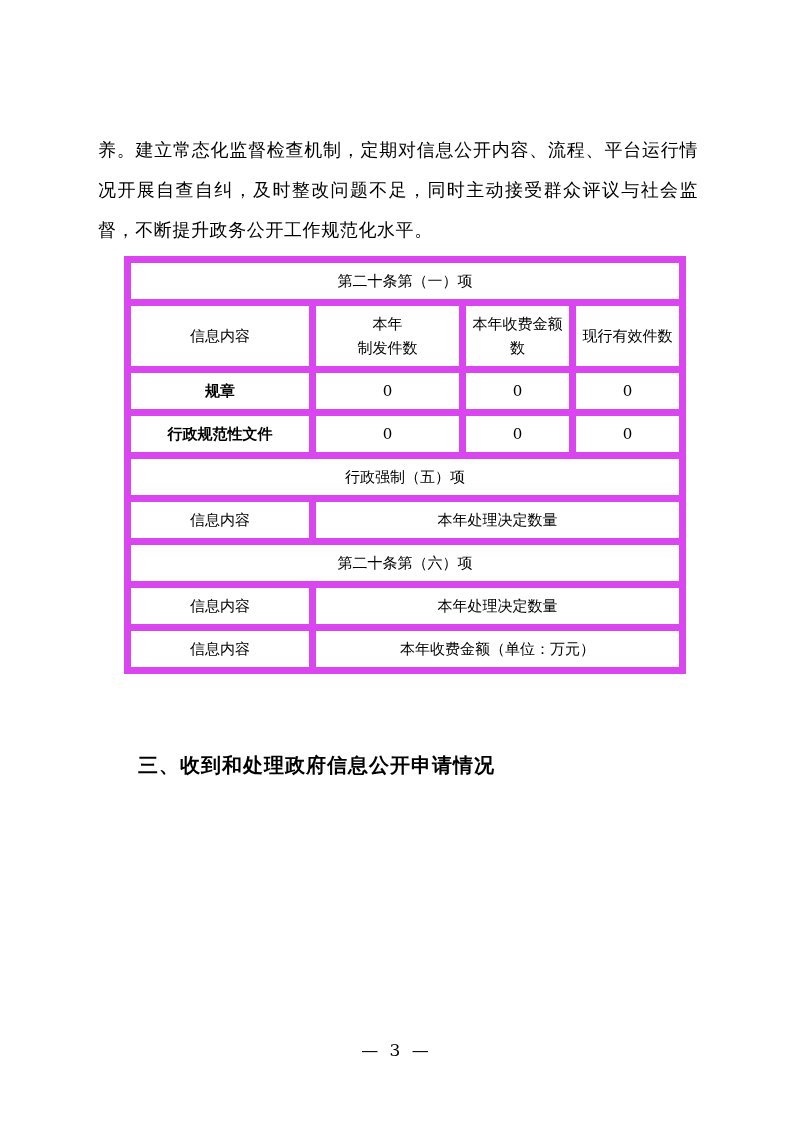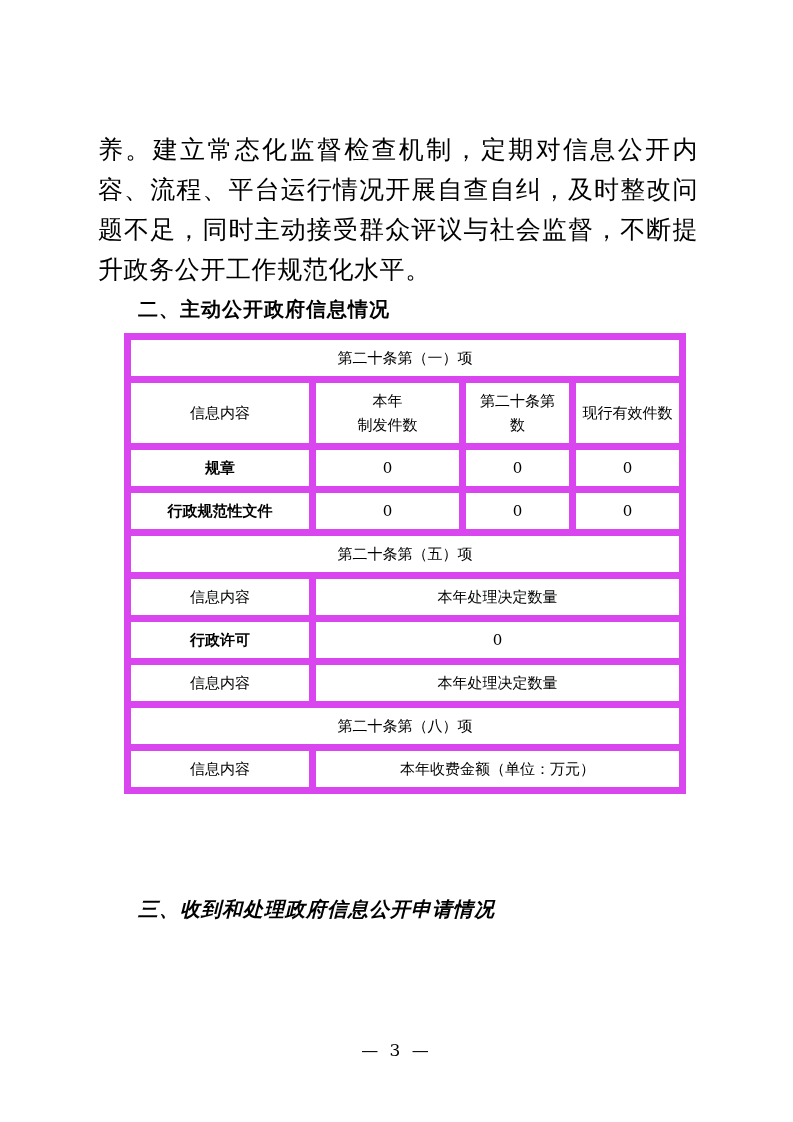--- a/index.html
+++ b/index.html
@@ -17,21 +17,21 @@
   }
   .page {
     position: absolute;
     left: 0; top: 0;
     width: 793px;
     height: 1122px;
     box-sizing: border-box;
     padding: 130px 95px 40px 98px;
   }
   .para {
-    font-size: 25px;
+    font-size: 18px;
     line-height: 40px;
     letter-spacing: 0.6px;
     text-align: justify;
     text-justify: inter-ideograph;
     margin: 0 0 6px 0;
   }
   .section-title {
     font-family: "DejaVu Sans", "Liberation Sans", sans-serif;
     font-size: 20px;
     font-weight: bold;
@@ -64,100 +64,94 @@
   }
   .two-line {
     line-height: 30px;
   }
   .section-title2 {
     font-family: "DejaVu Sans", "Liberation Sans", sans-serif;
     font-size: 20px;
     font-weight: bold;
     letter-spacing: 1px;
     text-indent: 40px;
-    margin-top: 102px;
-    font-style: italic;
+    margin-top: 78px;
   }
   .footer {
     position: absolute;
     left: 0;
     right: 0;
     bottom: 62px;
     text-align: center;
     font-size: 17px;
     letter-spacing: 3px;
     font-family: "DejaVu Serif", "Liberation Serif", serif;
   }
 </style>
 </head>
 <body>
 
 <div class="page">
 
   <p class="para">养。建立常态化监督检查机制，定期对信息公开内容、流程、平台运行情况开展自查自纠，及时整改问题不足，同时主动接受群众评议与社会监督，不断提升政务公开工作规范化水平。</p>
 
-  <h2 class="section-title">二、主动公开政府信息情况</h2>
 
   <table class="info">
     <colgroup>
       <col style="width:185px">
       <col style="width:150px">
       <col style="width:110px">
       <col style="width:110px">
     </colgroup>
     <tbody>
 
       <tr>
         <td class="hdr-group" colspan="4">第二十条第（一）项</td>
       </tr>
       <tr>
         <td>信息内容</td>
         <td class="two-line">
           <div>本年</div>
           <div>制发件数</div>
         </td>
         <td class="two-line">
-          <div>第二十条第</div>
+          <div>本年收费金额</div>
           <div>数</div>
         </td>
         <td>现行有效件数</td>
       </tr>
       <tr>
         <td class="left">规章</td>
         <td>0</td>
         <td>0</td>
         <td>0</td>
       </tr>
       <tr>
         <td class="left">行政规范性文件</td>
         <td>0</td>
         <td>0</td>
         <td>0</td>
       </tr>
 
       <tr>
-        <td class="hdr-group" colspan="4">第二十条第（五）项</td>
+        <td class="hdr-group" colspan="4">行政强制（五）项</td>
       </tr>
-      <tr>
-        <td>信息内容</td>
-        <td colspan="3">本年处理决定数量</td>
-      </tr>
-      <tr>
-        <td class="left">行政许可</td>
-        <td colspan="3">0</td>
-      </tr>
-
       <tr>
         <td>信息内容</td>
         <td colspan="3">本年处理决定数量</td>
       </tr>
 
       <tr>
-        <td class="hdr-group" colspan="4">第二十条第（八）项</td>
+        <td class="hdr-group" colspan="4">第二十条第（六）项</td>
       </tr>
+      <tr>
+        <td>信息内容</td>
+        <td colspan="3">本年处理决定数量</td>
+      </tr>
+
       <tr>
         <td>信息内容</td>
         <td colspan="3">本年收费金额（单位：万元）</td>
       </tr>
     </tbody>
   </table>
 
   <h2 class="section-title2">三、收到和处理政府信息公开申请情况</h2>
 
   <div class="footer">— 3 —</div>

